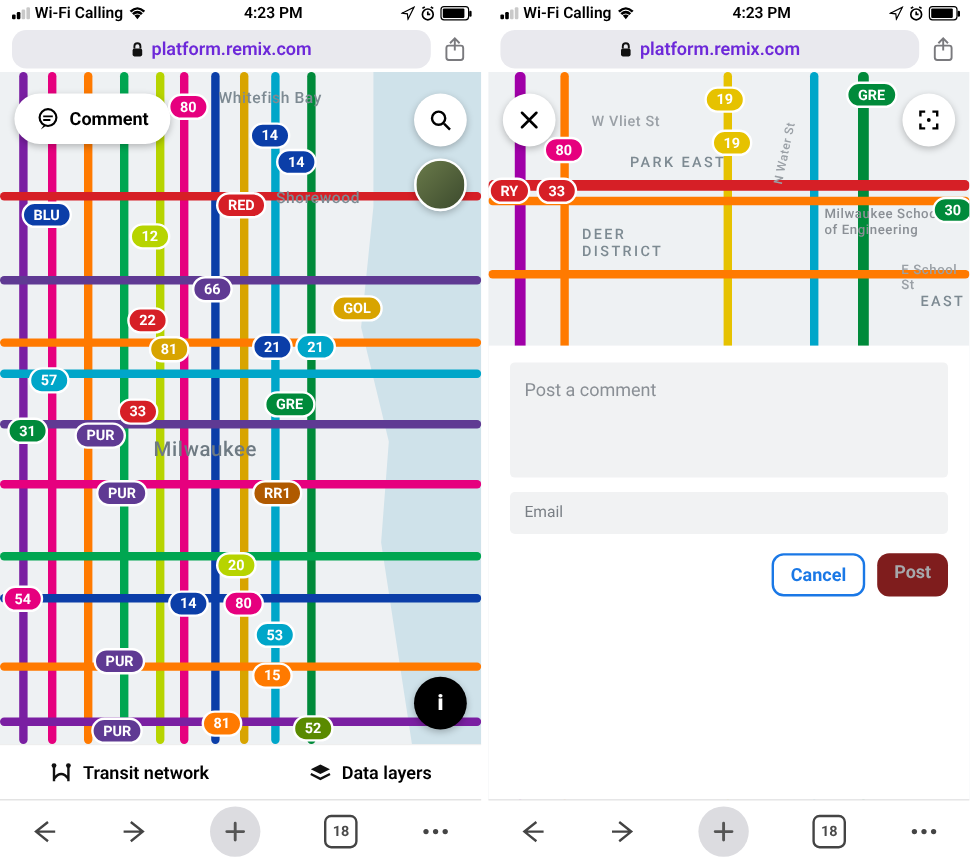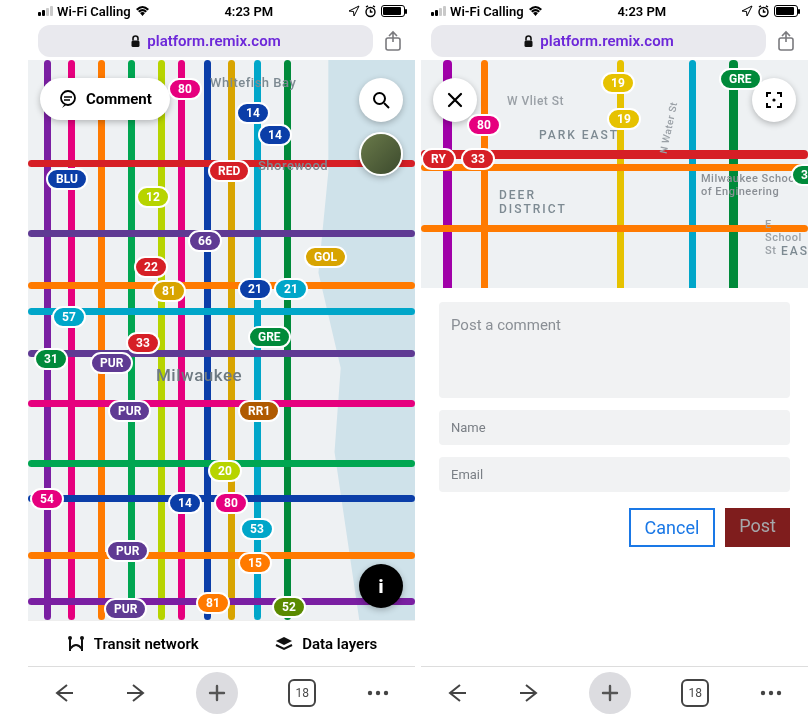--- a/index.html
+++ b/index.html
@@ -1,17 +1,17 @@
 <!DOCTYPE html>
 <html><head>
 <meta charset="utf-8">
 <style>
   *{box-sizing:border-box;margin:0;padding:0;font-family:-apple-system,BlinkMacSystemFont,"Segoe UI",Roboto,Helvetica,Arial,sans-serif;}
   body{background:#fff;width:808px;height:718px;overflow:hidden;}
-  .phones{display:flex;gap:6px;padding:0 0px;margin-left:28px;}
+  .phones{display:flex;gap:6px;padding:0 0px;}
   .phone{width:401px;height:718px;background:#fff;display:flex;flex-direction:column;position:relative;}
   
   .status{height:22px;display:flex;align-items:center;justify-content:space-between;padding:0 10px;font-size:13px;font-weight:600;}
   .status .left,.status .right{display:flex;align-items:center;gap:4px;}
   .sig{display:inline-flex;align-items:flex-end;gap:1px;}
   .sig i{width:3px;background:#c9c9c9;display:inline-block;border-radius:1px;}
   .sig i:nth-child(1){height:4px;background:#000}
   .sig i:nth-child(2){height:6px;background:#000}
   .sig i:nth-child(3){height:8px}
   .sig i:nth-child(4){height:10px}
@@ -38,30 +38,30 @@
   .layerthumb{position:absolute;top:72px;right:12px;background:linear-gradient(135deg,#6a7a4a,#3c4a2d);border:2px solid #fff;}
   .closebtn{position:absolute;top:18px;left:12px;font-size:22px;font-weight:300;}
   .focusbtn{position:absolute;top:18px;right:12px;}
   .infobtn{position:absolute;bottom:12px;right:12px;background:#000;color:#fff;}
   
   .maptoggles{height:46px;background:#fff;display:flex;align-items:center;justify-content:space-around;border-top:1px solid #eee;font-weight:600;font-size:15px;}
   .maptoggles div{display:flex;align-items:center;gap:8px;}
   
   .browbar{height:52px;display:flex;align-items:center;justify-content:space-around;border-top:1px solid #ddd;color:#4a4a4a;}
   .browbar .plus{width:42px;height:42px;border-radius:50%;background:#dcdce0;display:flex;align-items:center;justify-content:center;}
-  .tabcount{width:28px;height:28px;border:2px solid #444;border-radius:6px;display:flex;align-items:center;justify-content:center;font-size:12px;font-weight:400;}
+  .tabcount{width:28px;height:28px;border:2px solid #444;border-radius:6px;display:flex;align-items:center;justify-content:center;font-size:12px;font-weight:700;}
   
   .panel{position:absolute;left:0;right:0;bottom:0;top:228px;background:#fff;padding:14px 18px 10px;display:flex;flex-direction:column;gap:12px;}
   .field{background:#f1f2f3;border-radius:4px;padding:10px 12px;}
   .field .lab{font-size:13px;color:#7a7f85;}
   .field .ph{font-size:15px;color:#8a8f95;margin-top:4px;}
   .msgfield{height:96px;}
   .vis{font-size:13px;color:#6e7378;display:flex;align-items:center;gap:6px;}
   .actions{display:flex;justify-content:flex-end;gap:10px;margin-top:4px;}
-  .btn{padding:7px 14px;border-radius:0;font-weight:400;font-size:18px;}
+  .btn{padding:7px 14px;border-radius:10px;font-weight:700;font-size:15px;}
   .btn.cancel{border:2px solid #1a78e6;color:#1a78e6;background:#fff;}
   .btn.post{background:#7f1d1d;color:#a6a8ab;}
   svg{display:block}
 </style>
 </head>
 <body>
 
 <div class="phones">
 
 <div class="phone">
@@ -336,23 +336,20 @@
               <circle cx="10" cy="10" r="1.6" fill="#000"></circle>
             </svg>
           </span>
     </div>
 
     <div class="panel">
       <div class="field msgfield">
         <div class="ph">Post a comment</div>
       </div>
       <div class="field">
-        <div class="lab">Name</div>
-      </div>
-      <div class="field">
         <div class="lab">Email</div>
       </div>
       <div class="actions">
         <div class="btn cancel"><span>Cancel</span></div>
         <div class="btn post"><span>Post</span></div>
       </div>
     </div>
   <span class="badge" style="left: 180px; top: 12px; background: rgb(230, 194, 0);">19</span>
         <span class="badge" style="left: 186px; top: 48px; background: rgb(230, 194, 0);">19</span>
         <span class="badge" style="left: 46px; top: 54px; background: rgb(230, 0, 126);">80</span>

